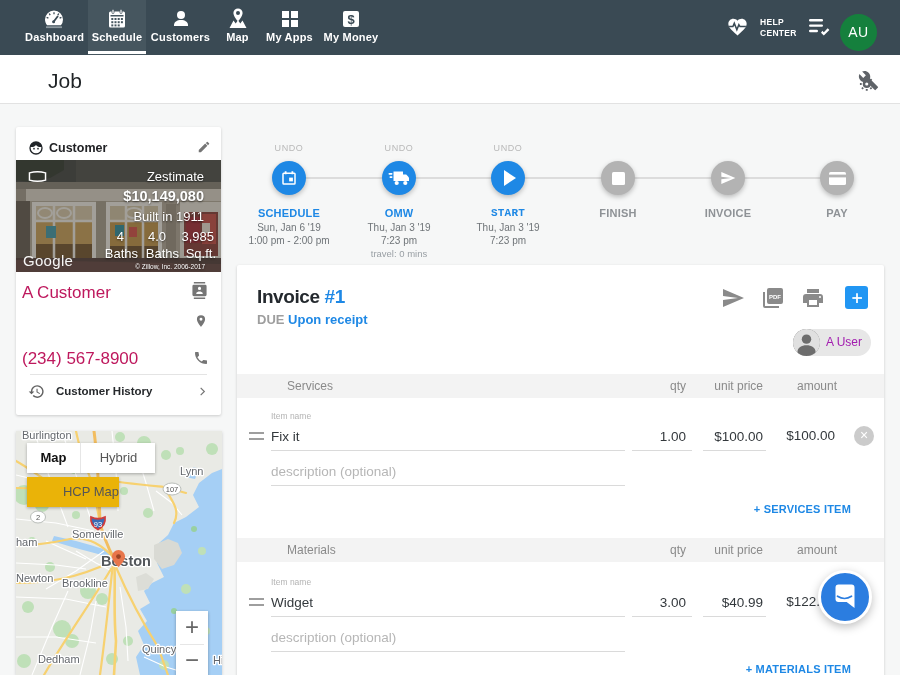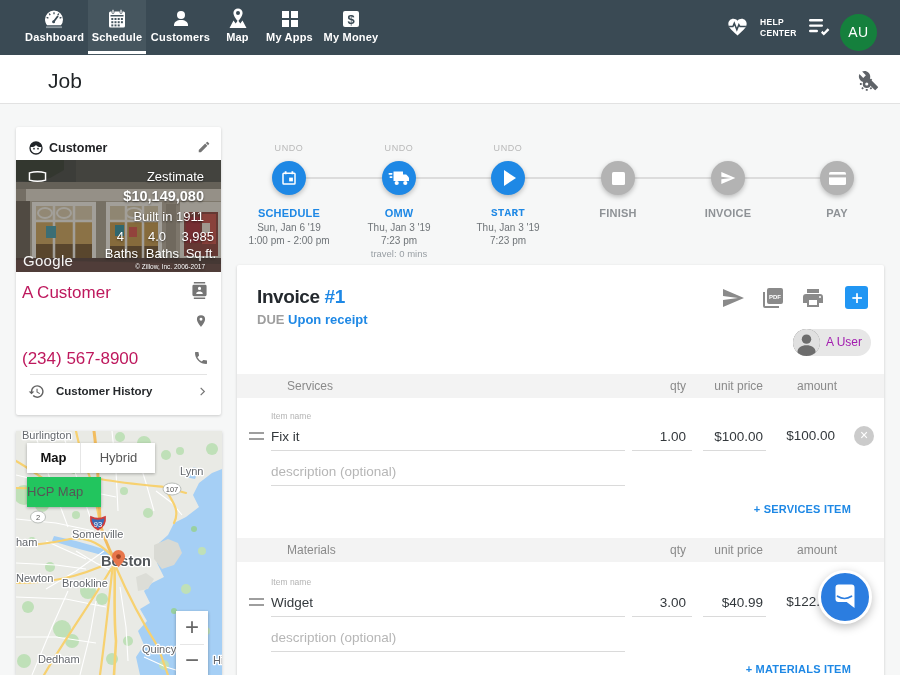--- a/index.html
+++ b/index.html
@@ -377,21 +377,21 @@
       </g>
 
       <path d="M102.5 119 a6.6 6.6 0 0 1 6.6 6.6 c0 4.6-6.6 10.6-6.6 10.6 s-6.6-6-6.6-10.6a6.6 6.6 0 0 1 6.6-6.6z" fill="#e8764b"></path>
       <circle cx="102.5" cy="125.6" r="2.4" fill="#9c4524"></circle>
     </svg>
     
     <div class="abs" style="left:11px; top:12px; width:128px; height:30px; background:#fff; box-shadow:0 1px 3px rgba(0,0,0,0.3); font-size:13px;">
       <div class="abs" style="left:0; top:0; width:54px; height:30px; line-height:30px; text-align:center; font-weight:bold; color:#111; border-right:1px solid #e6e6e6;">Map</div>
       <div class="abs" style="left:55px; top:0; width:73px; height:30px; line-height:30px; text-align:center; color:#565656;">Hybrid</div>
     </div>
-    <div class="abs" style="left:11px; top:46px; width:74px; height:30px; background:#22c55e; box-shadow:0 1px 3px rgba(0,0,0,0.3); font-size:13px; line-height:30px; text-align:left; color:#565656;">HCP Map</div>
+    <div class="abs" style="left:11px; top:46px; width:92px; height:30px; background:#eab308; box-shadow:0 1px 3px rgba(0,0,0,0.3); font-size:13px; line-height:30px; text-align:right; color:#565656;">HCP Map</div>
     
     <div class="abs" style="left:160px; top:180px; width:32px; height:80px; background:#fff; box-shadow:0 1px 3px rgba(0,0,0,0.3);">
       <div class="abs" style="left:0; top:0; width:32px; height:33px; font-size:24px; color:#666; text-align:center; line-height:31px;">+</div>
       <div class="abs" style="left:4px; top:33px; width:24px; height:1px; background:#e6e6e6;"></div>
       <div class="abs" style="left:0; top:34px; width:32px; height:33px; font-size:24px; color:#666; text-align:center; line-height:29px;">−</div>
     </div>
   </div>
 
   <div id="timeline">
     <div class="tl-undo" style="left:52px;">UNDO</div>

